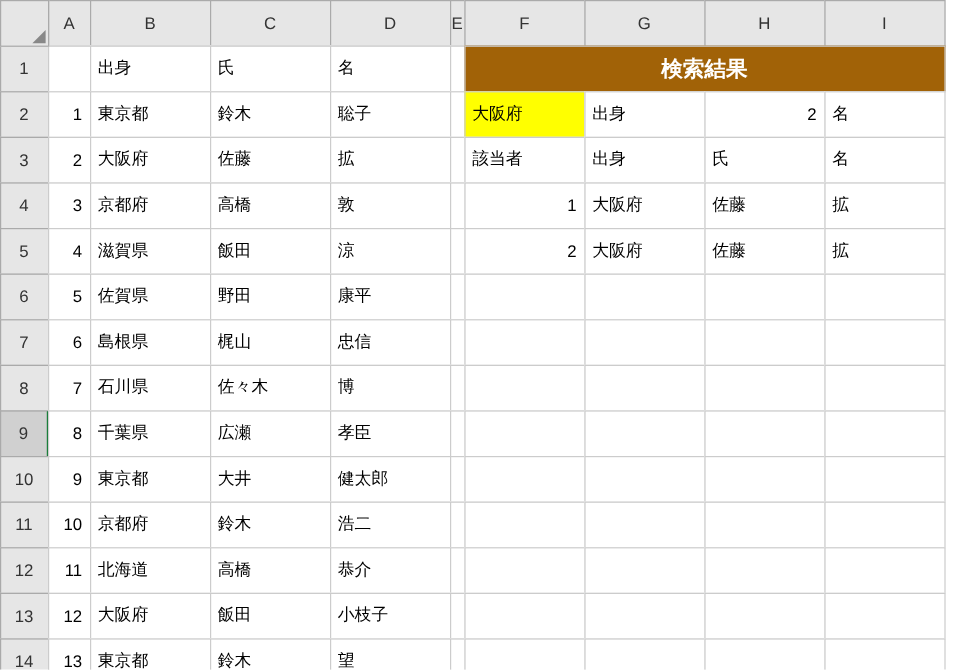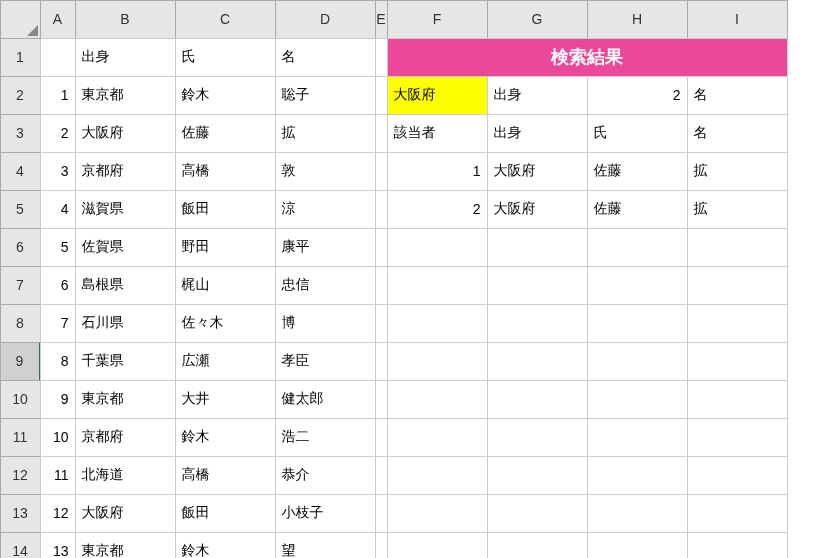--- a/index.html
+++ b/index.html
@@ -33,21 +33,21 @@
     justify-content: center;
     border: 1px solid #aaa;
     font-size: 14px;
   }
   .rowhdr.selected {
     background: #d0d0d0;
     border-right: 2px solid #1a7d3a;
   }
   .num { justify-content: flex-end; }
   .red {
-    background: #ec4899;
+    background: #a16207;
     color: #fff;
     font-weight: bold;
     justify-content: center;
     font-size: 18px;
     font-family: Liberation Mono, monospace;
   }
   .yellow { background: #ffff00; }
   .narrow { padding: 0; }
   .corner {
     position: relative;

